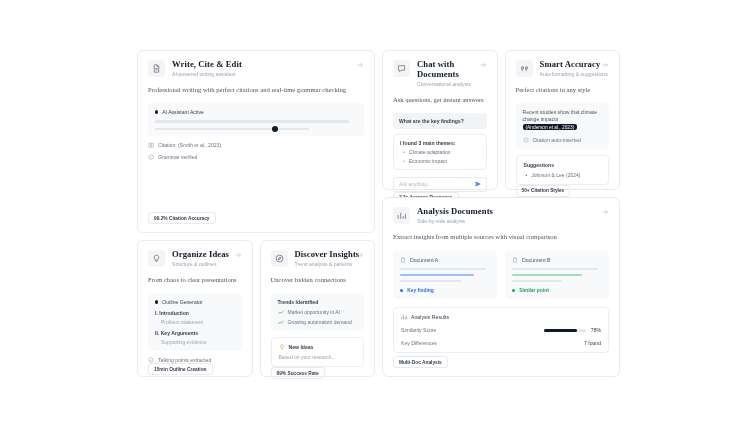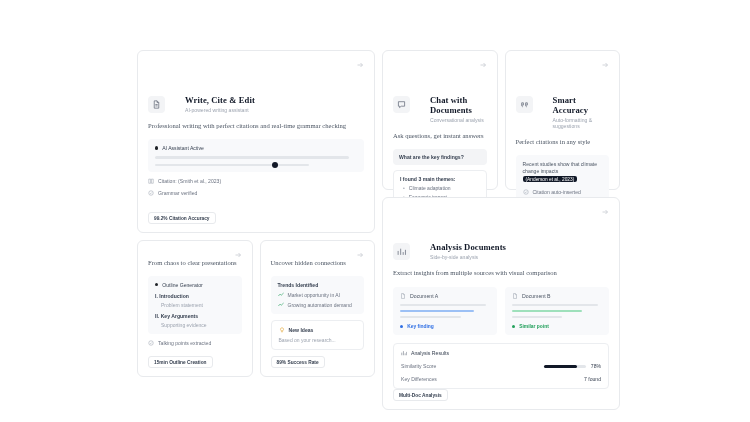--- a/index.html
+++ b/index.html
@@ -25,21 +25,21 @@
     background: #ffffff;
     border: 1px solid #e8eaed;
     border-radius: 6px;
     padding: 9px 10px 8px 10px;
     display: flex;
     flex-direction: column;
     position: relative;
   }
 
   
-  .card-head { display: flex; align-items: flex-start; gap: 20px; margin-top: 36px; }
+  .card-head { display: flex; align-items: flex-start; gap: 7px; }
   .head-icon {
     width: 17px; height: 17px; flex: none;
     background: #f3f4f6;
     border-radius: 4px;
     display: flex; align-items: center; justify-content: center;
     color: #6b7280;
   }
   .head-icon svg { width: 9px; height: 9px; display: block; }
   .head-text { flex: 1; min-width: 0; }
   .head-title {
@@ -271,20 +271,32 @@
         </span>
         <span class="meta-txt">Grammar verified</span>
       </div>
 
       <div class="badge">99.2% Citation Accuracy</div>
     </div>
 
     <div style="display:flex; gap:7px; height:137px;">
 
       <div class="card" style="flex:1;">
+        <div class="card-head">
+          <span class="head-icon">
+            <svg viewBox="0 0 16 16" fill="none" stroke="currentColor" stroke-width="1.4">
+              <path d="M8 2a4 4 0 00-2.4 7.2V11h4.8V9.2A4 4 0 008 2z"></path>
+                <path d="M6.4 13h3.2"></path>
+            </svg>
+          </span>
+          <div class="head-text">
+            <div class="head-title">Organize Ideas</div>
+            <div class="head-sub">Structure &amp; outlines</div>
+          </div>
+        </div>
         <span class="arrow">
           <svg viewBox="0 0 16 16" fill="none" stroke="currentColor" stroke-width="1.5">
               <path d="M3 8h10M9 4l4 4-4 4"></path>
             </svg>
         </span>
 
         <div class="desc">From chaos to clear presentations</div>
 
         <div class="panel">
           <div class="row-dot">
@@ -304,20 +316,32 @@
                 <path d="M5.5 8l1.8 1.8L10.5 6.5"></path>
             </svg>
           </span>
           <span class="meta-txt">Talking points extracted</span>
         </div>
 
         <div class="badge">15min Outline Creation</div>
       </div>
 
       <div class="card" style="flex:1;">
+        <div class="card-head">
+          <span class="head-icon">
+            <svg viewBox="0 0 16 16" fill="none" stroke="currentColor" stroke-width="1.4">
+              <circle cx="8" cy="8" r="6"></circle>
+                <path d="M10.2 5.8L9 9 5.8 10.2 7 7z"></path>
+            </svg>
+          </span>
+          <div class="head-text">
+            <div class="head-title">Discover Insights</div>
+            <div class="head-sub">Trend analysis &amp; patterns</div>
+          </div>
+        </div>
         <span class="arrow">
           <svg viewBox="0 0 16 16" fill="none" stroke="currentColor" stroke-width="1.5">
               <path d="M3 8h10M9 4l4 4-4 4"></path>
             </svg>
         </span>
 
         <div class="desc">Uncover hidden connections</div>
 
         <div class="panel">
           <div class="a-title">Trends Identified</div>

